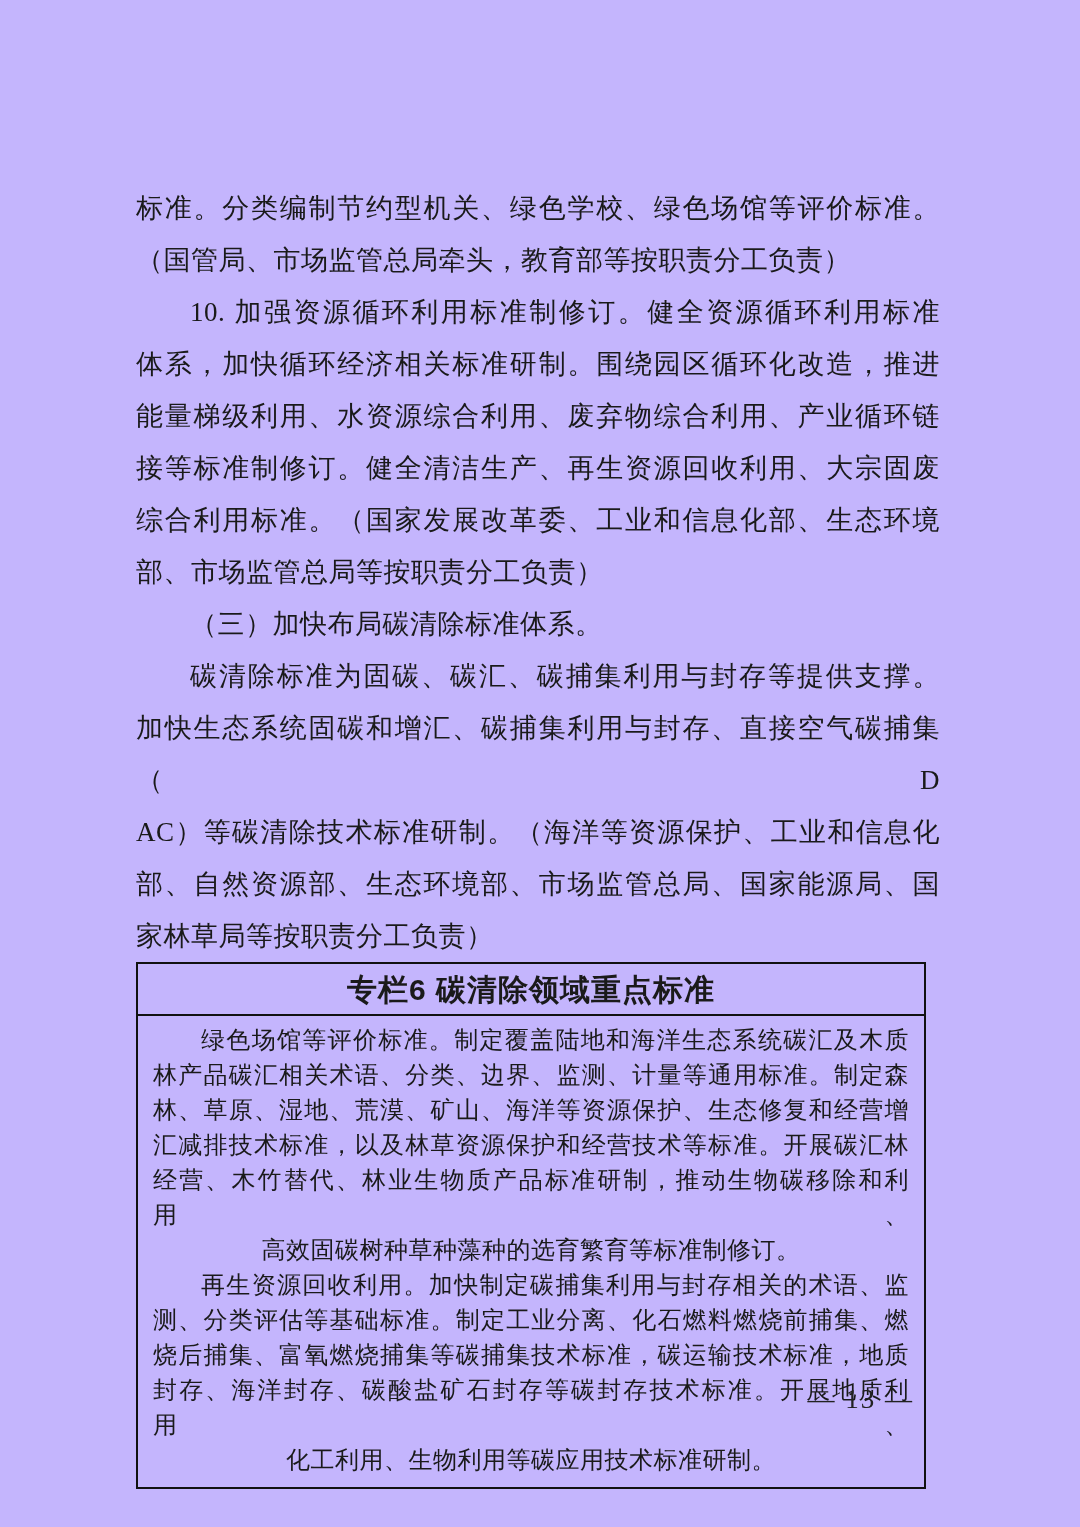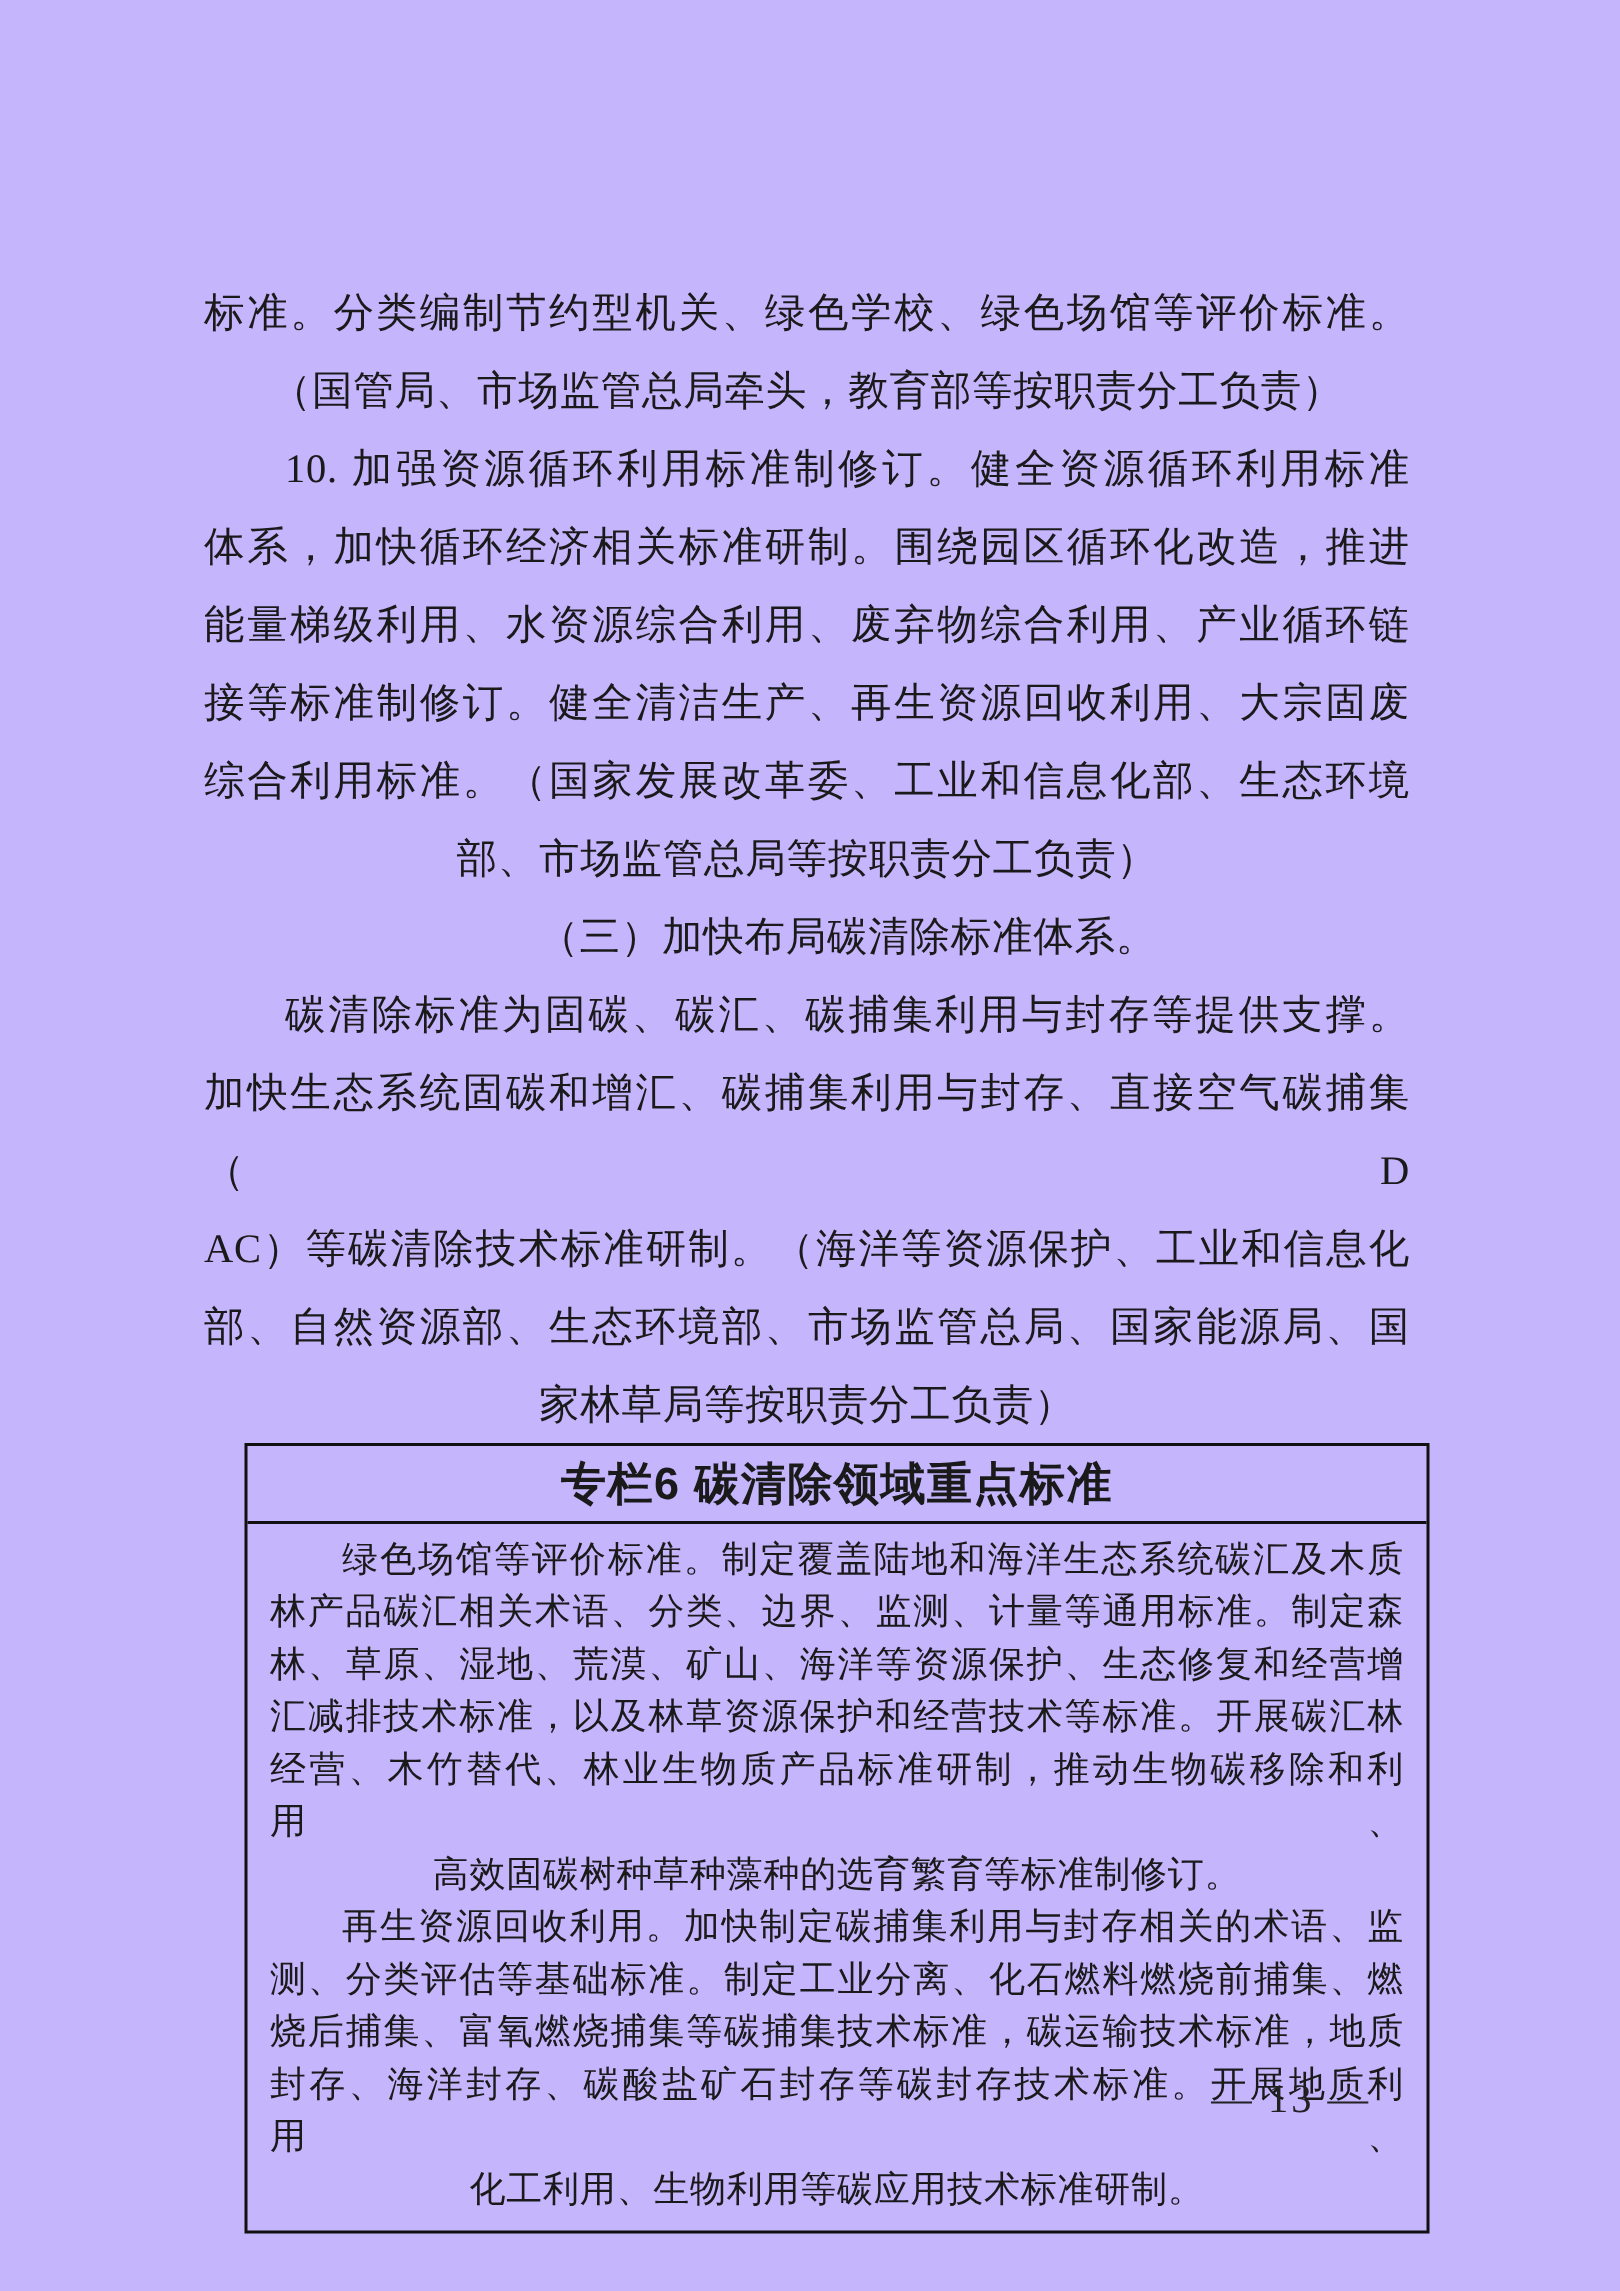--- a/index.html
+++ b/index.html
@@ -12,33 +12,33 @@
     font-family: "Liberation Serif", "DejaVu Serif", serif;
     overflow: hidden;
   }
   .content {
     padding: 182px 140px 0 136px;
   }
   .line {
     font-size: 27px;
     line-height: 52px;
     white-space: nowrap;
-    text-align: center;
+    text-align: left;
     letter-spacing: 0.5px;
   }
   .line.fill {
     white-space: normal;
     text-align: justify;
     text-align-last: justify;
   }
   .line.indent { text-indent: 2em; }
 
   .highlight-box {
     margin-top: 0px;
-    margin-left: 27px;
+    margin-left: 0;
     width: 786px;
     border: 2px solid #111;
   }
   .box-title {
     font-size: 30px;
     font-weight: bold;
     text-align: center;
     line-height: 34px;
     padding: 9px 0 7px 0;
     border-bottom: 2px solid #111;

